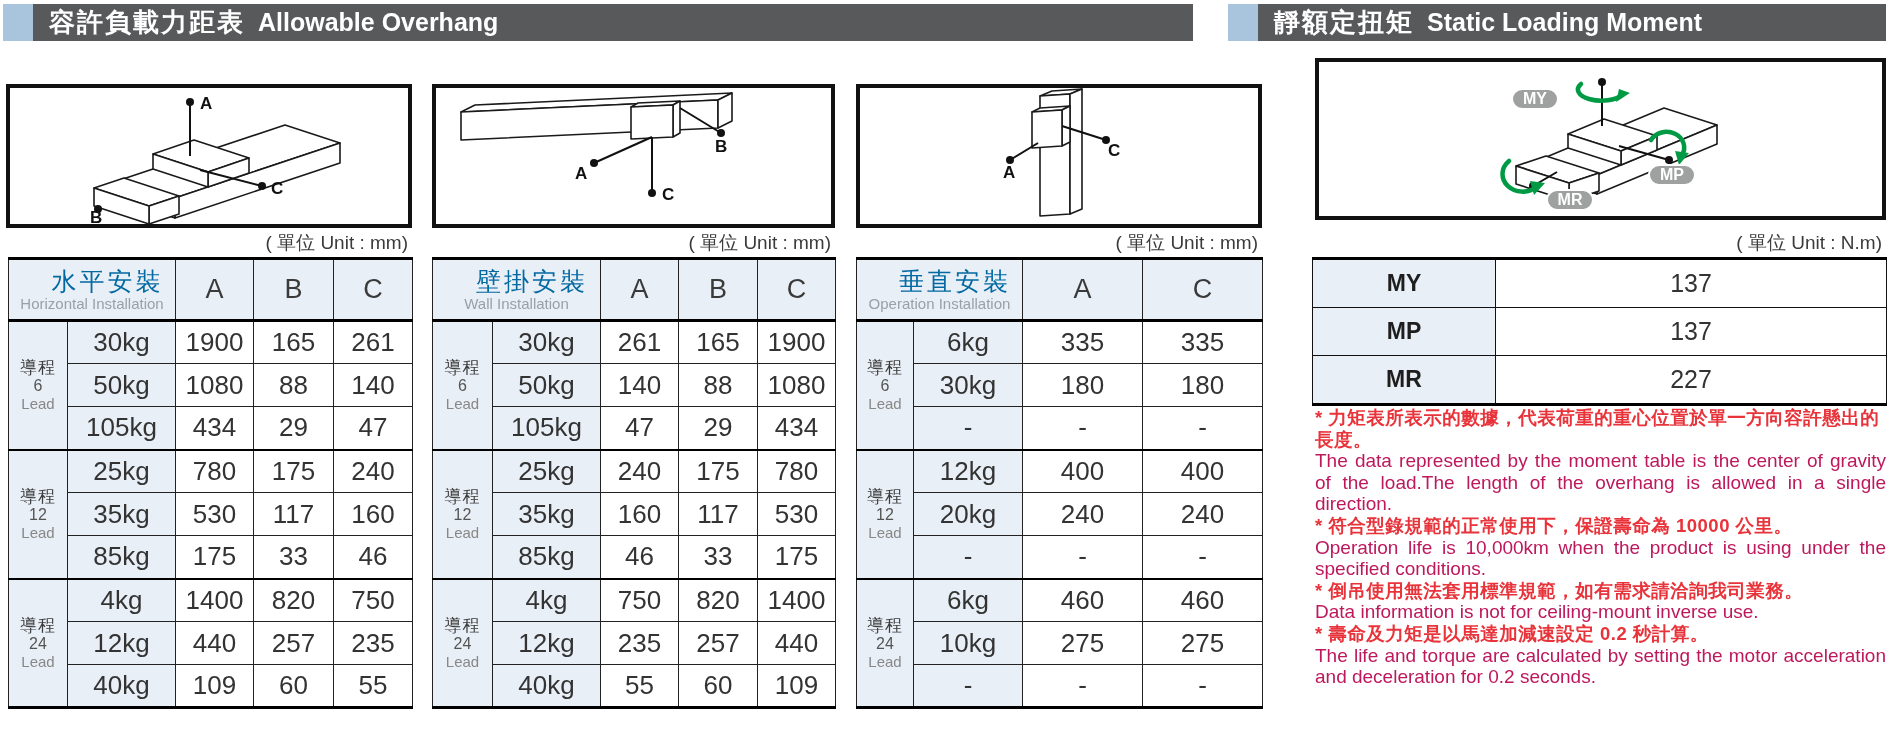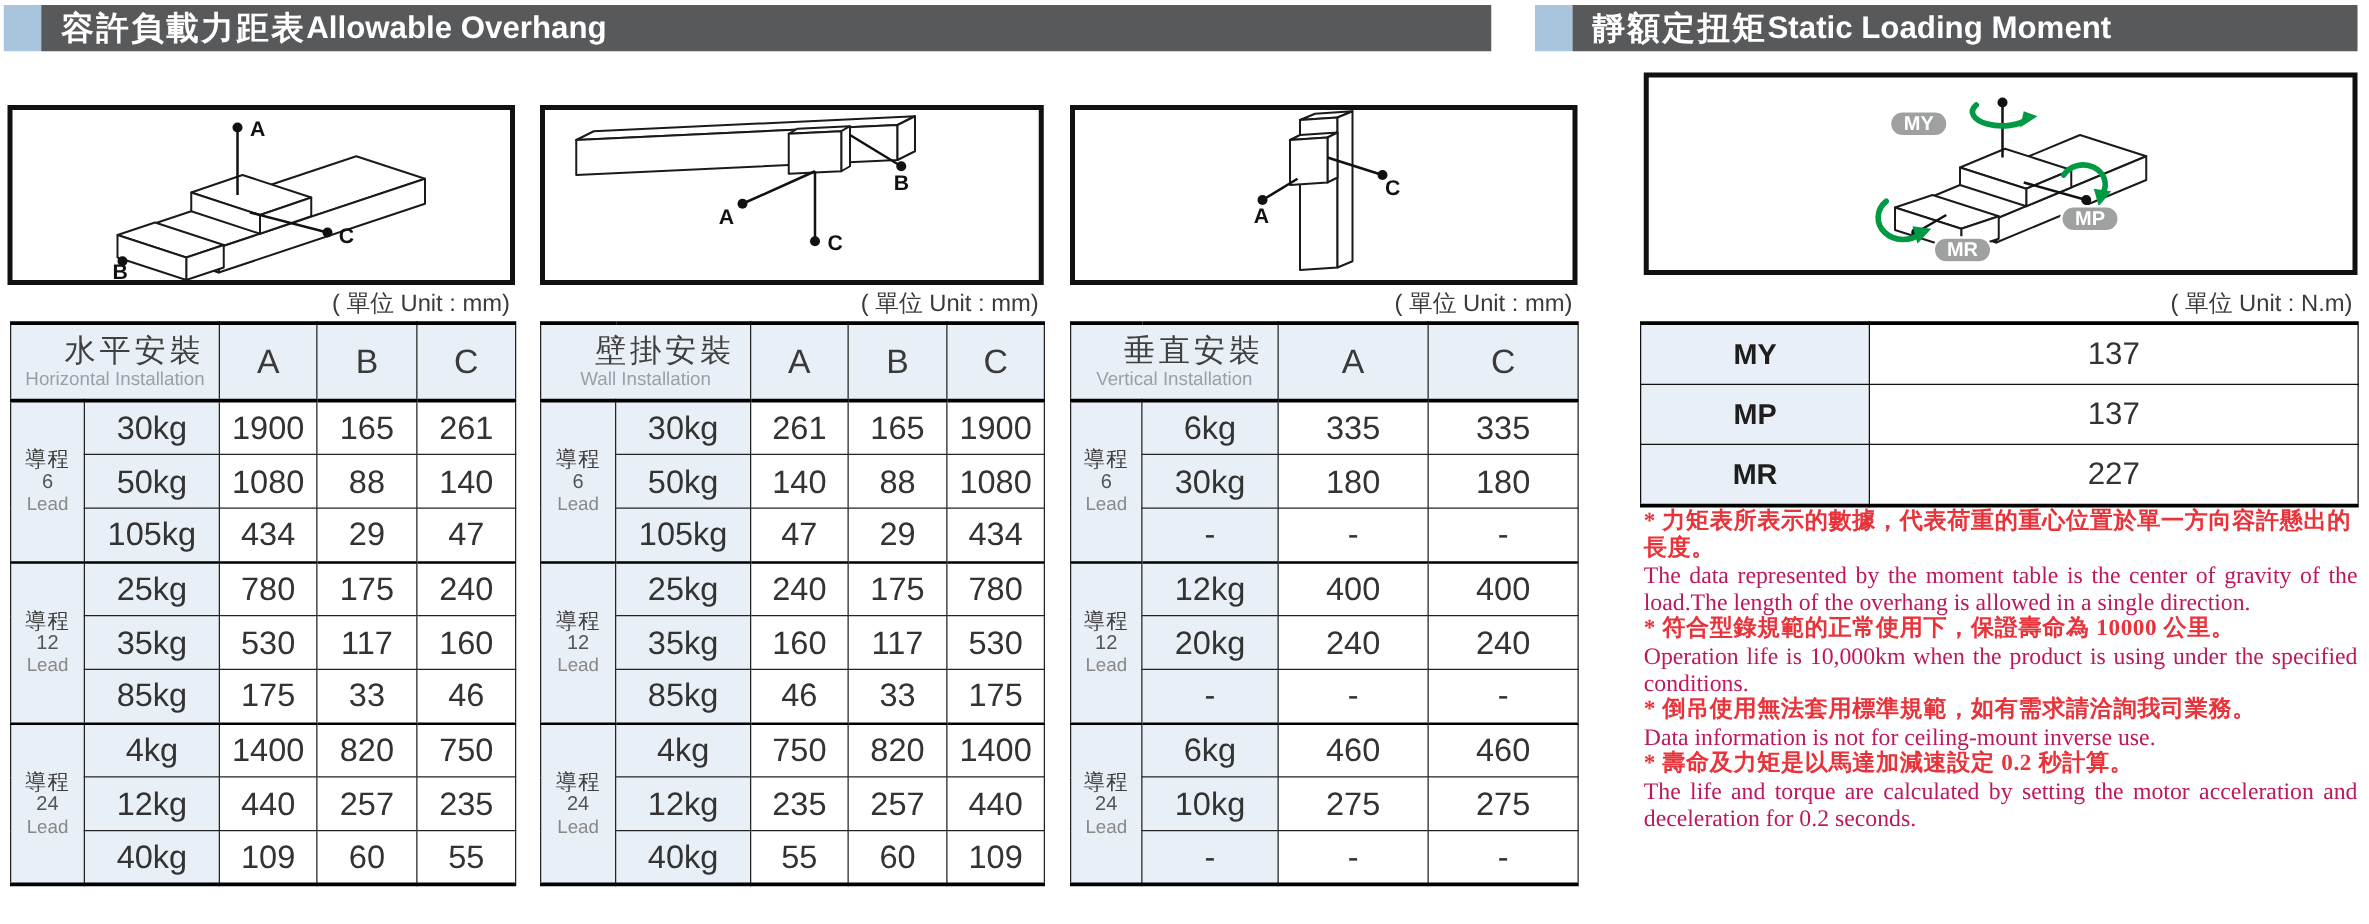--- a/index.html
+++ b/index.html
@@ -4,21 +4,21 @@
 <style>
   html,body{margin:0;padding:0;}
   body{
     width:1895px;height:739px;position:relative;overflow:hidden;
     background:#fff;font-family:"Liberation Sans",sans-serif;
     -webkit-font-smoothing:antialiased;
   }
   
   .hdr{position:absolute;top:4px;height:37px;display:flex;}
   .hdr .sq{width:30px;height:100%;background:#a9c5de;}
-  .hdr .bar{flex:1;background:#58595b;color:#fff;display:flex;align-items:center;padding-left:16px;}
+  .hdr .bar{flex:1;background:#58595b;color:#fff;display:flex;align-items:center;padding-left:16px;gap:13px;}
   .hdr .t-zh{font-size:26px;font-weight:bold;letter-spacing:2px;white-space:nowrap;}
   .hdr .t-en{font-size:25px;font-weight:bold;white-space:nowrap;}
   
   .dbox{position:absolute;border:4px solid #111;background:#fff;box-sizing:border-box;}
   .dbox svg{display:block;width:100%;height:100%;}
   .art-shape{fill:#fff;stroke:#1a1a1a;stroke-width:1.6;stroke-linejoin:round;}
   .art-line{stroke:#111;stroke-width:2;}
   .art-dot{fill:#111;}
   .art-lbl{font-family:"Liberation Sans",sans-serif;font-size:17px;font-weight:bold;fill:#111;}
   .pill{fill:#9fa0a0;stroke:#fff;stroke-width:2;}
@@ -29,36 +29,36 @@
   .unit{position:absolute;top:230px;font-size:19px;color:#3b3b3b;text-align:right;white-space:nowrap;}
   
   table{position:absolute;border-collapse:collapse;table-layout:fixed;background:#fff;}
   .ot{top:257px;border-top:3px solid #000;border-bottom:3px solid #000;}
   .ot td{border:1px solid #222;text-align:center;vertical-align:middle;color:#333;padding:0;}
   .ot tr{height:43px;}
   .ot tr.hd{height:62px;}
   .ot tr.hd td{border-bottom:3px solid #000;background:#e9eff6;}
   .ot tr.gs td{border-top:2.5px solid #000;}
   .ot td.colh{font-size:27px;color:#3a3a3a;}
-  .name .zh{font-size:25px;color:#404040;letter-spacing:3px;line-height:28px;padding-left:31px;}
+  .name .zh{font-size:25px;color:#0369a1;letter-spacing:3px;line-height:28px;padding-left:31px;}
   .name .en{font-size:15px;color:#9aa0a6;line-height:17px;}
   .ot td.lead{background:#e9eff6;line-height:1;}
   .lead .lz{font-size:17px;color:#3d3d3d;letter-spacing:1px;line-height:19px;}
   .lead .ln{font-size:16px;color:#555;line-height:18px;}
   .lead .le{font-size:15px;color:#888;line-height:17px;}
   .ot td.w{background:#e9eff6;font-size:26px;}
   .ot td.v{font-size:26px;background:#fff;}
   
   .mt{top:257px;left:1312px;width:574px;border-top:3px solid #000;border-bottom:3px solid #000;}
   .mt td{border:1.5px solid #111;height:47px;text-align:center;vertical-align:middle;padding:0;}
   .mt td.ml{background:#e9eff6;font-weight:bold;font-size:23px;color:#1e1e1e;}
   .mt td.mv{font-size:25px;color:#333;}
   
   .notes{position:absolute;left:1315px;top:407px;width:571px;}
-  .notes p{margin:0;line-height:21.6px;font-family:Liberation Serif, serif;}
+  .notes p{margin:0;line-height:21.6px;}
   .n-zh{color:#e8333a;font-size:18.5px;font-weight:bold;letter-spacing:0.5px;}
   .n-en{color:#be185d;font-size:19px;text-align:justify;}
 </style>
 </head>
 <body>
 
 <div class="hdr" style="left:3px;width:1190px;">
   <div class="sq"></div>
   <div class="bar">
     <span class="t-zh">容許負載力距表</span>
@@ -367,21 +367,21 @@
   <colgroup>
       <col style="width:57px">
       <col style="width:109px">
       <col style="width:120px">
       <col style="width:120px">
     </colgroup>
   <tbody>
       <tr class="hd">
     <td colspan="2" class="name">
       <div class="zh">垂直安裝</div>
-      <div class="en">Vertical Installation</div>
+      <div class="en">Operation Installation</div>
     </td>
     <td class="colh">A</td>
     <td class="colh">C</td>
   </tr>
   <tr class="gs">
     <td class="lead" rowspan="3">
       <div class="lz">導程</div>
       <div class="ln">6</div>
       <div class="le">Lead</div>
     </td>

